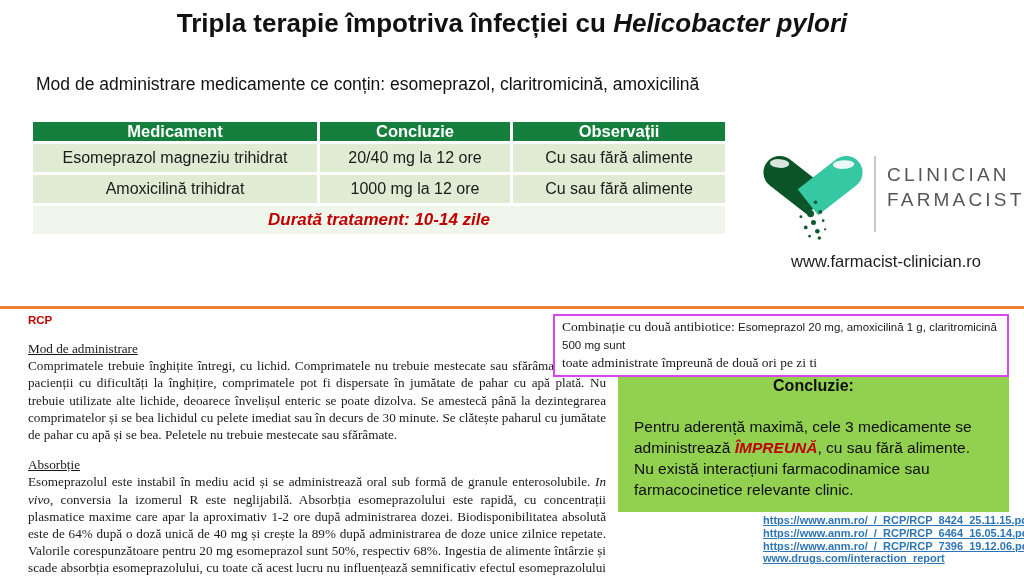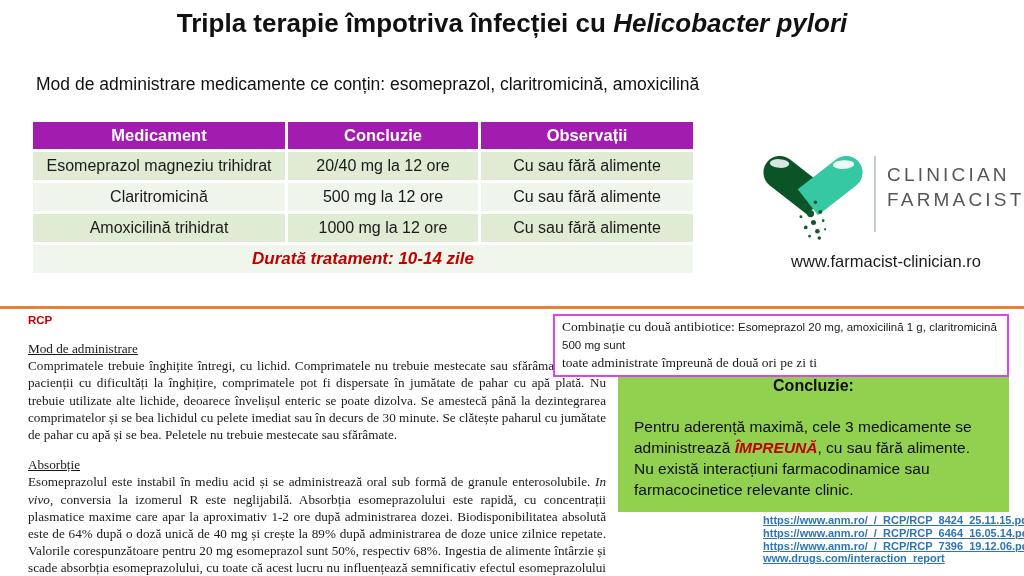--- a/index.html
+++ b/index.html
@@ -25,27 +25,27 @@
   .med-table {
     position: absolute; top: 119px; left: 30px;
     border-collapse: separate; border-spacing: 3px;
     background: #ffffff;
   }
   .med-table th, .med-table td {
     text-align: center; vertical-align: middle;
     font-size: 16px; padding: 0 6px;
   }
   .med-table th {
-    background: #a21caf; color: #ffffff; font-weight: bold;
-    height: 27px; font-size: 16.5px;
+    background: #15803d; color: #ffffff; font-weight: bold;
+    height: 19px; font-size: 16.5px;
   }
   .med-table td { height: 28px; color: #1a1a1a; }
   .med-table tr.dark td { background: #DFEBD3; }
   .med-table tr.light td { background: #EFF5EA; }
-  .med-table td.c1 { width: 252px; }
+  .med-table td.c1 { width: 284px; }
   .med-table td.c2 { width: 190px; }
   .med-table td.c3 { width: 212px; }
   .med-table tr.trfoot td {
     background: #F1F6EC; color: #C00000;
     font-weight: bold; font-style: italic; font-size: 17px;
   }
 
   
   .logo { position: absolute; top: 148px; left: 757px; width: 258px; height: 92px; }
   .logo svg { position: absolute; left: 0; top: 0; }
@@ -126,25 +126,20 @@
   <table class="med-table">
     <tbody>
         <tr>
       <th class="c1">Medicament</th>
       <th class="c2">Concluzie</th>
       <th class="c3">Observații</th>
     </tr>
     <tr class="dark">
       <td class="c1">Esomeprazol magneziu trihidrat</td>
       <td class="c2">20/40 mg la 12 ore</td>
-      <td class="c3">Cu sau fără alimente</td>
-    </tr>
-    <tr class="light">
-      <td class="c1">Claritromicină</td>
-      <td class="c2">500 mg la 12 ore</td>
       <td class="c3">Cu sau fără alimente</td>
     </tr>
     <tr class="dark">
       <td class="c1">Amoxicilină trihidrat</td>
       <td class="c2">1000 mg la 12 ore</td>
       <td class="c3">Cu sau fără alimente</td>
     </tr>
     <tr class="trfoot">
       <td colspan="3">Durată tratament: 10-14 zile</td>
     </tr>

